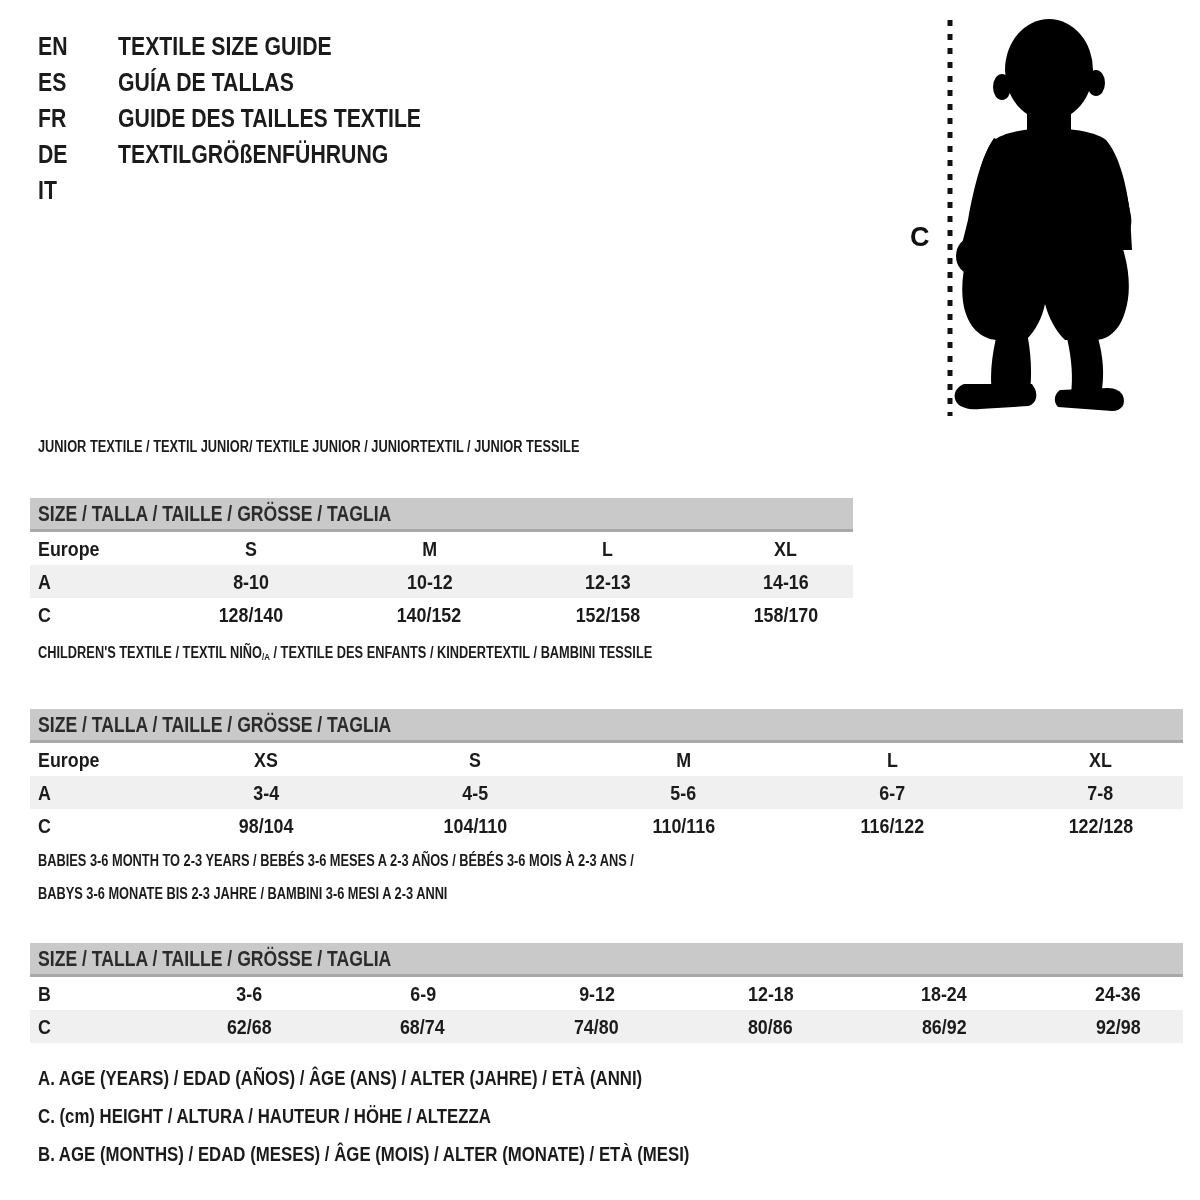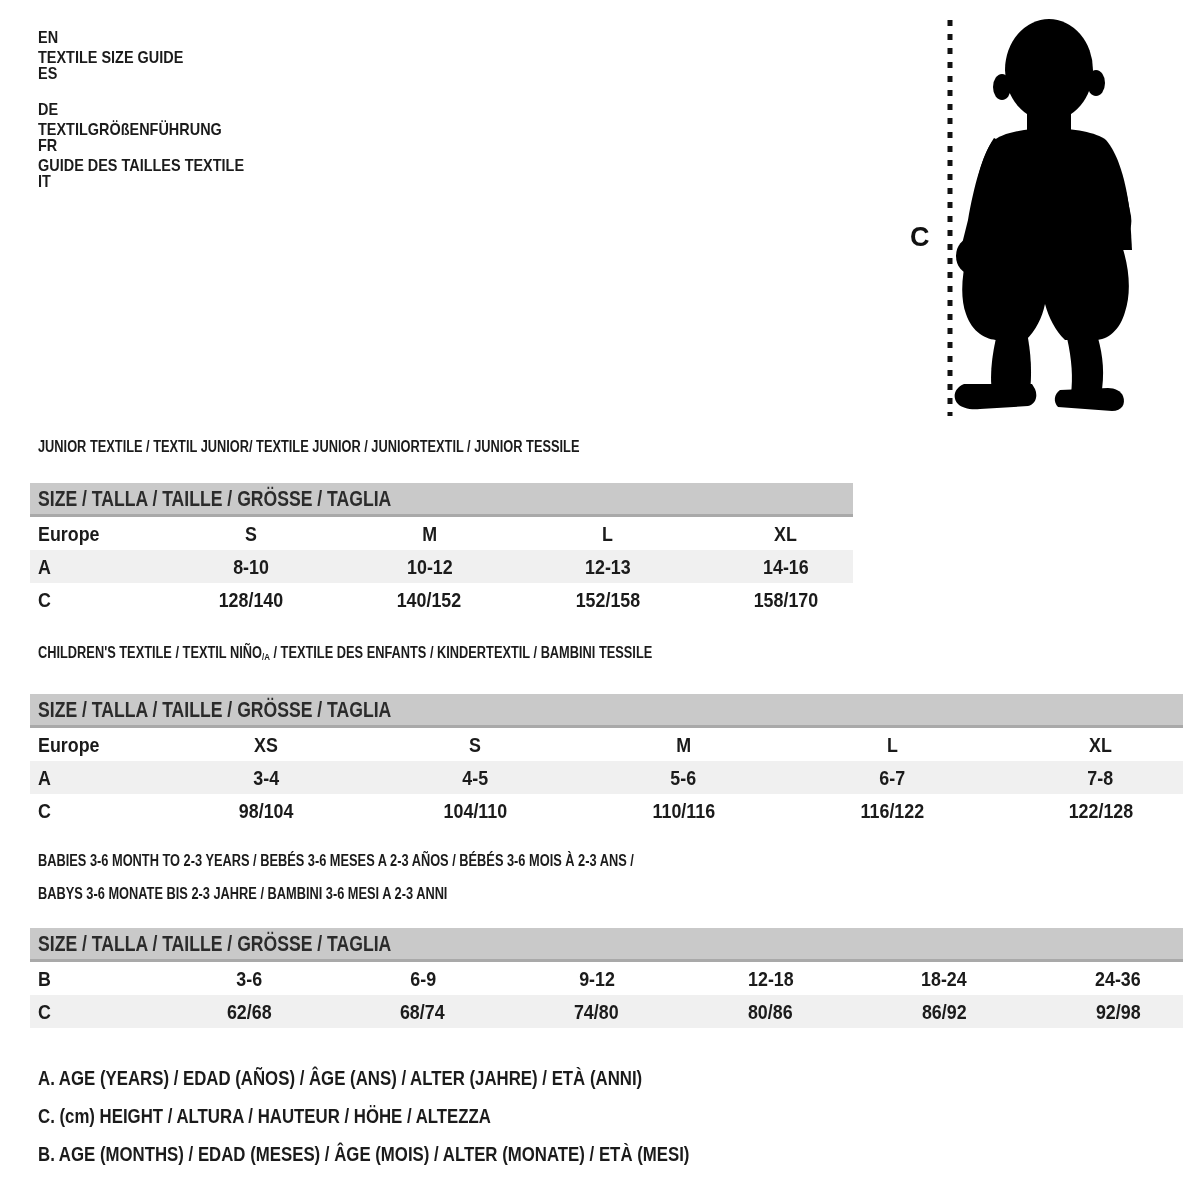--- a/index.html
+++ b/index.html
@@ -17,21 +17,21 @@
     position:relative;width:1200px;height:1200px;
     background:var(--page-bg);overflow:hidden;color:var(--text);
   }
   
   .cx{display:inline-block;transform:scaleX(0.80);transform-origin:0 50%;white-space:nowrap;}
   .cx85{display:inline-block;transform:scaleX(0.85);transform-origin:0 50%;white-space:nowrap;}
   .cc{display:inline-block;transform:scaleX(0.85);transform-origin:50% 50%;white-space:nowrap;}
 
   
   .lang-block{position:absolute;left:38px;top:28px;}
-  .lang-row{display:flex;height:36px;align-items:flex-start;font-size:17px;font-weight:700;flex-direction:column;}
+  .lang-row{display:flex;height:36px;align-items:center;font-size:25px;font-weight:700;}
   .lang-code{width:80px;}
   
   .figure{position:absolute;left:898px;top:0;width:300px;height:430px;}
 
   
   .sec-title{position:absolute;left:38px;font-size:16px;font-weight:700;line-height:26px;}
   .title-junior{top:434px;}
   .title-children{top:640px;}
   .title-babies{top:844px;line-height:33px;}
   .sub-a{font-size:0.62em;vertical-align:-0.18em;letter-spacing:0;}
@@ -40,20 +40,21 @@
   .stable{position:absolute;left:30px;}
   .t1{top:483px;width:823px;}
   .t2{top:694px;width:1153px;}
   .t3{top:928px;width:1153px;}
   .thead{
     height:34px;display:flex;align-items:center;
     background:var(--header-bar-bg);
     border-bottom:3px solid var(--header-bar-border);
     font-size:22px;font-weight:700;color:#2b2b2b;
     padding-left:8px;
+    margin-top:15px;
   }
   .trow{height:33px;display:flex;align-items:center;font-size:21px;font-weight:700;gap:44px;}
   .trow.alt{background:var(--row-alt-bg);}
   .tlabel{width:110px;padding-left:8px;text-align:left;}
   .tcell{flex:1;text-align:center;}
 
   
   .legend{position:absolute;left:38px;top:1066px;}
   .legend-line{height:38px;display:flex;align-items:flex-start;font-size:21px;font-weight:700;}
 </style>
@@ -62,28 +63,29 @@
 
 <div class="canvas">
 
   <div class="lang-block">
     <div class="lang-row">
       <span class="lang-code"><span class="cx85">EN</span></span>
       <span class="lang-title"><span class="cx85">TEXTILE SIZE GUIDE</span></span>
     </div>
     <div class="lang-row">
       <span class="lang-code"><span class="cx85">ES</span></span>
+      <span class="lang-title"><span class="cx85">GUÍA DE TALLAS</span></span>
+    </div>
+    <div class="lang-row">
+      <span class="lang-code"><span class="cx85">FR</span></span>
+      <span class="lang-title"><span class="cx85">GUIDE DES TAILLES TEXTILE</span></span>
     </div>
     <div class="lang-row">
       <span class="lang-code"><span class="cx85">DE</span></span>
       <span class="lang-title"><span class="cx85">TEXTILGRÖßENFÜHRUNG</span></span>
-    </div>
-    <div class="lang-row">
-      <span class="lang-code"><span class="cx85">FR</span></span>
-      <span class="lang-title"><span class="cx85">GUIDE DES TAILLES TEXTILE</span></span>
     </div>
     <div class="lang-row">
       <span class="lang-code"><span class="cx85">IT</span></span>
     </div>
   </div>
 
   <svg class="figure" viewBox="0 0 300 430" aria-hidden="true">
     <line x1="52" y1="20" x2="52" y2="416" stroke="#111" stroke-width="5" stroke-dasharray="6 8"></line>
     <text x="12" y="246" font-size="27" font-weight="bold" fill="#111">C</text>
     <g fill="var(--silhouette)">

